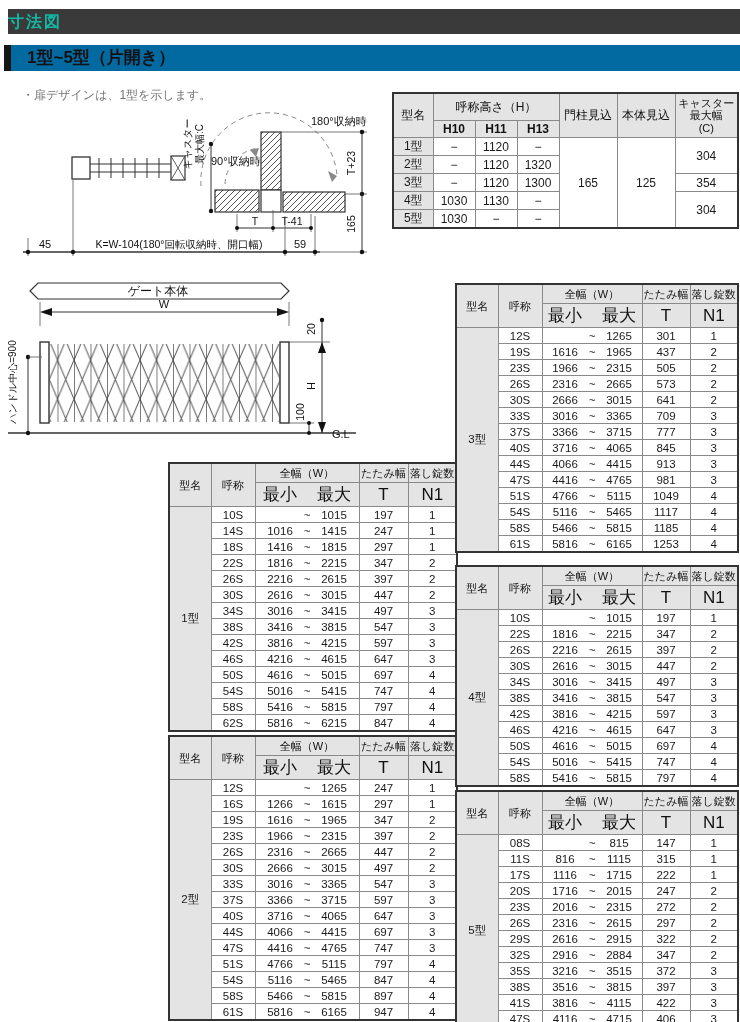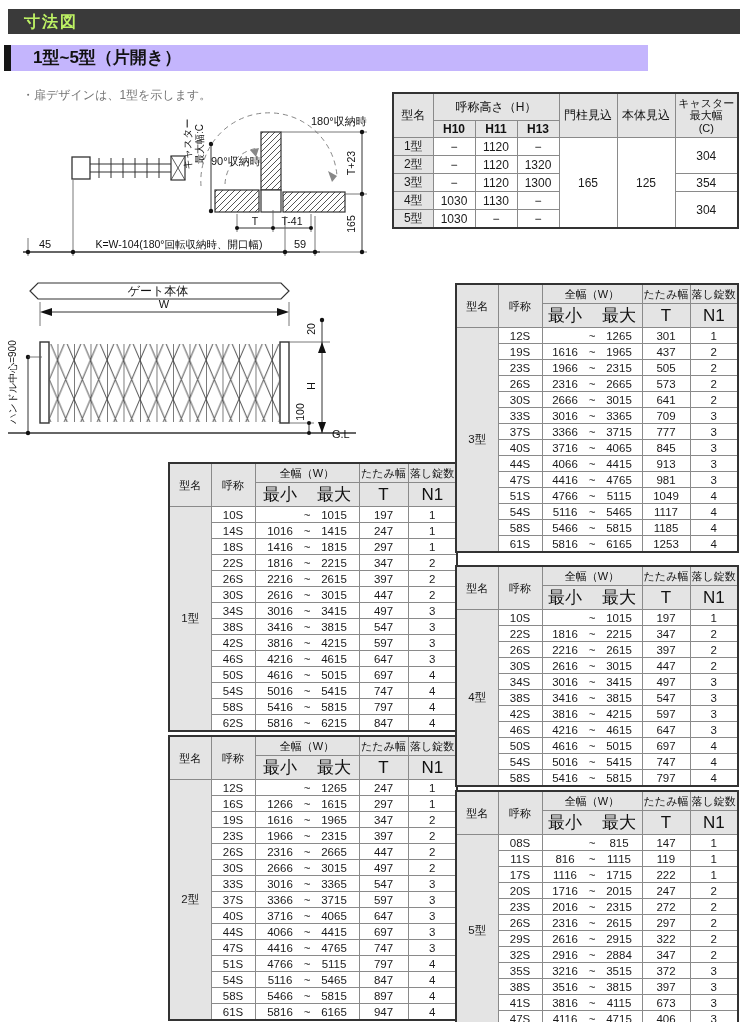--- a/index.html
+++ b/index.html
@@ -1,24 +1,24 @@
 <!DOCTYPE html>
 <html><head>
 <meta charset="utf-8">
 <style>
   html,body{margin:0;padding:0;background:#fff;}
   body{font-family:"Liberation Sans","DejaVu Sans",sans-serif;color:#1a1a1a;}
   #page{position:relative;width:740px;height:1022px;background:#fff;overflow:hidden;}
 
   .titlebar{position:absolute;left:8px;top:9px;width:732px;height:25px;background:#3a3a3a;
-    color:#bef264;font-size:16px;font-weight:bold;line-height:25px;padding-left:16px;
+    color:#14b8a6;font-size:16px;font-weight:bold;line-height:25px;
     box-sizing:border-box;letter-spacing:2px;}
-  .sectionbar{position:absolute;left:4px;top:45px;width:644px;height:26px;background:#c4b5fd;
+  .sectionbar{position:absolute;left:4px;top:45px;width:736px;height:26px;background:#0369a1;
     border-left:7px solid #161616;box-sizing:border-box;font-size:17px;font-weight:bold;
-    line-height:26px;padding-left:22px;color:#111;}
+    line-height:26px;padding-left:16px;color:#111;}
   .note{position:absolute;left:22px;top:87px;font-size:12px;color:#737373;}
 
   table{border-collapse:collapse;table-layout:fixed;border:2px solid #333;background:#fff;}
   th,td{border:1px solid #8a8a8a;text-align:center;vertical-align:middle;padding:0;overflow:hidden;
     white-space:nowrap;}
   th{background:#e4e4e4;font-weight:normal;color:#111;}
   .model-cell{background:#e4e4e4;}
 
   .spec-table{position:absolute;left:392px;top:92px;width:345px;font-size:12px;}
   .spec-table thead tr:first-child th{height:26px;}
@@ -1049,21 +1049,21 @@
         </tr>
         <tr>
           <td>11S</td>
           <td class="width-cell">
             <div class="wrap">
               <span class="wmin">816</span>
               <span class="wtil">~</span>
               <span class="wmax">1115</span>
             </div>
           </td>
-          <td>119</td>
+          <td>315</td>
           <td>1</td>
         </tr>
         <tr>
           <td>17S</td>
           <td class="width-cell">
             <div class="wrap">
               <span class="wmin">1116</span>
               <span class="wtil">~</span>
               <span class="wmax">1715</span>
             </div>
@@ -1157,21 +1157,21 @@
         </tr>
         <tr>
           <td>41S</td>
           <td class="width-cell">
             <div class="wrap">
               <span class="wmin">3816</span>
               <span class="wtil">~</span>
               <span class="wmax">4115</span>
             </div>
           </td>
-          <td>673</td>
+          <td>422</td>
           <td>3</td>
         </tr>
         <tr>
           <td>47S</td>
           <td class="width-cell">
             <div class="wrap">
               <span class="wmin">4116</span>
               <span class="wtil">~</span>
               <span class="wmax">4715</span>
             </div>

